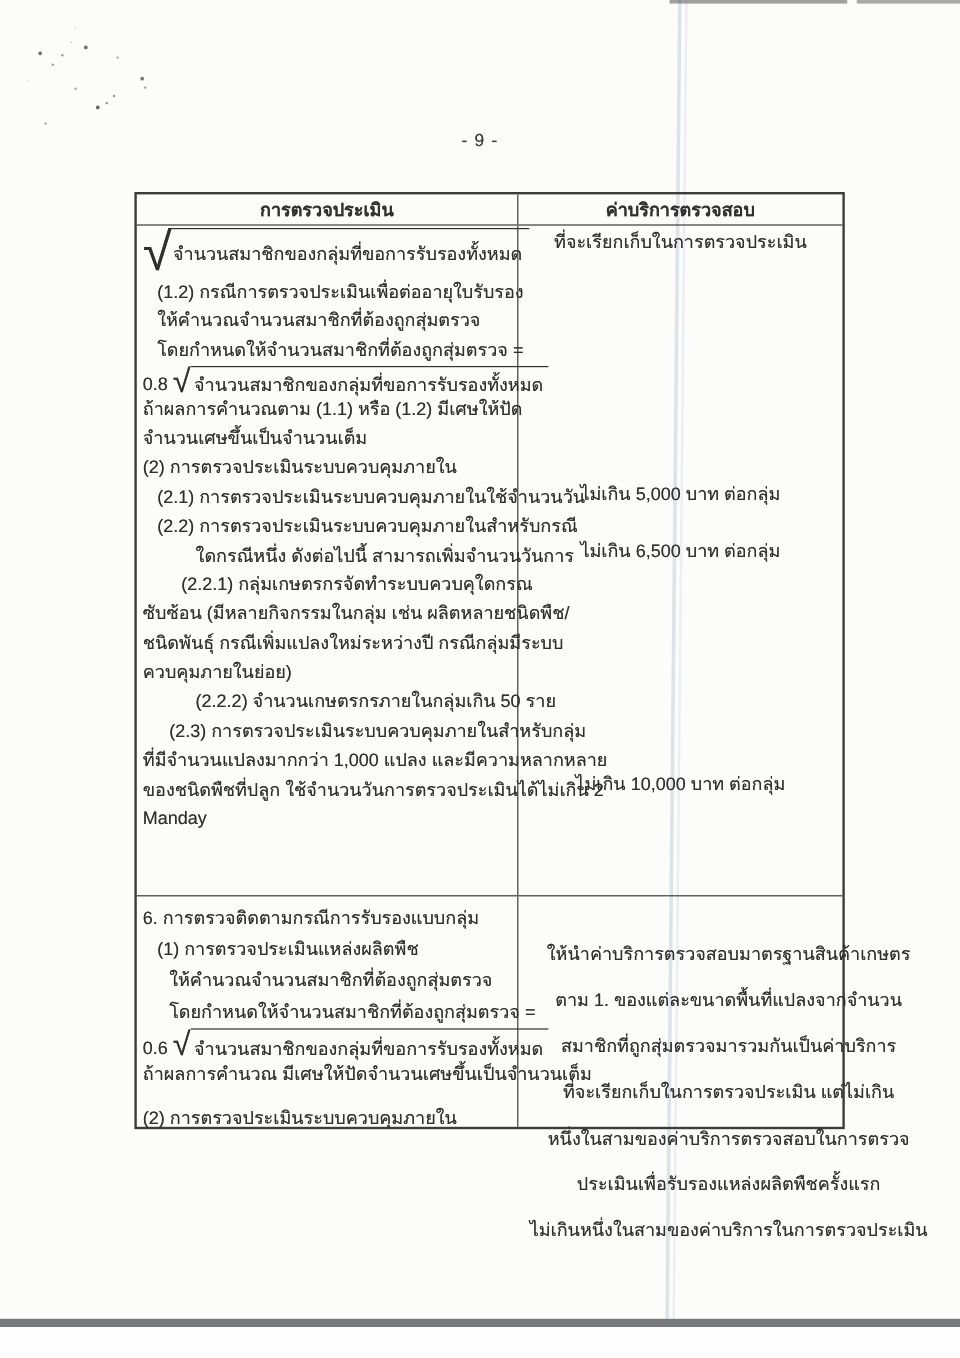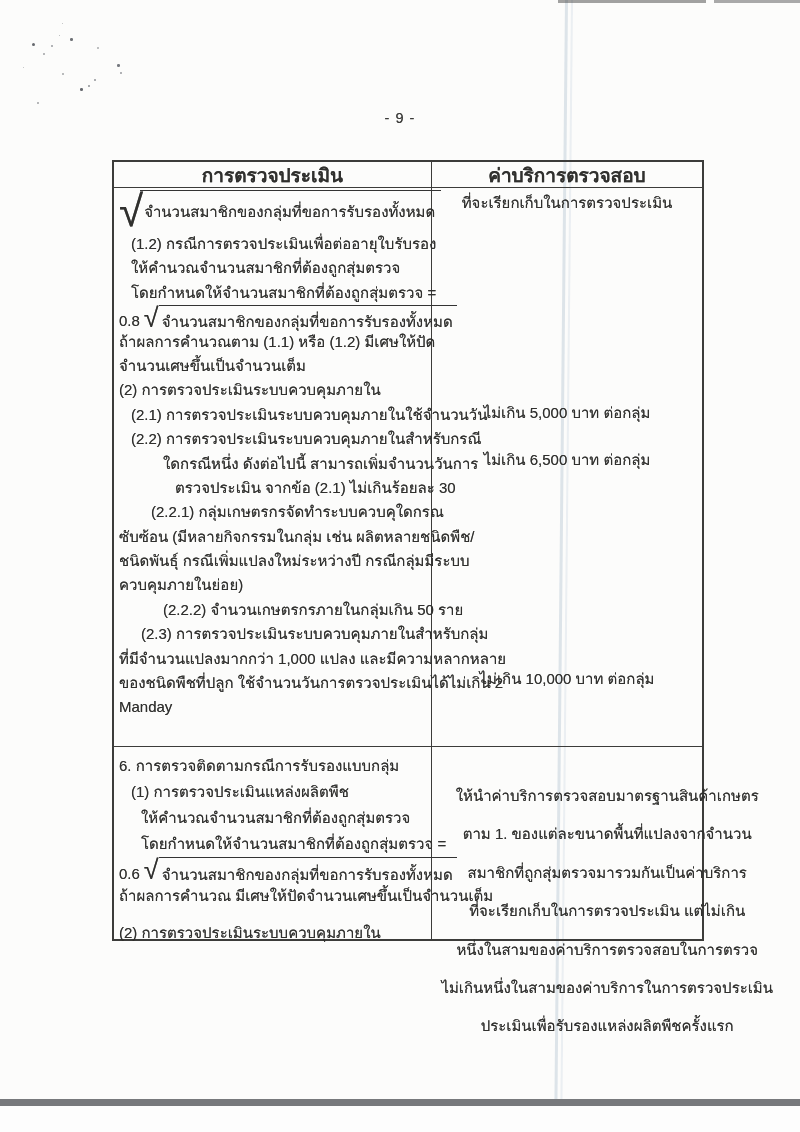--- a/index.html
+++ b/index.html
@@ -26,21 +26,21 @@
 
   
   .doc-table{position:absolute;left:112px;top:160px;width:592px;
     border:2px solid #3c3c3a;box-sizing:border-box;background:transparent;font-size:15px;}
   .trow{display:flex;box-sizing:border-box;}
   .cell{box-sizing:border-box;}
   .col-l{width:318px;border-right:1.6px solid #3c3c3a;}
   .col-r{width:270.4px;position:relative;}
   .thead{height:26px;border-bottom:1.8px solid #3c3c3a;}
   .thead .cell{display:flex;align-items:center;justify-content:center;
-    font-weight:bold;font-size:19px;}
+    font-weight:bold;font-size:15px;}
   .body1{height:559px;border-bottom:1.6px solid #3c3c3a;}
   .body2{height:192px;gap:40px;}
   .body1 .col-l{padding:2px 2px 0 5px;}
   .body2 .col-l{padding:6px 2px 0 5px;}
 
   .ln{margin:0;height:24.4px;line-height:24.4px;font-size:15px;white-space:nowrap;}
   .ln2{margin:0;height:26px;line-height:26px;font-size:15px;white-space:nowrap;}
   .i1{padding-left:12px;}
   .i2{padding-left:22px;}
   .i3{padding-left:32px;}
@@ -55,21 +55,21 @@
   .formula-line{display:flex;align-items:flex-start;overflow:visible;justify-content:space-between;}
   .coef{padding-top:4px;}
   .rad{font-size:27px;line-height:25px;font-weight:300;margin:1px 0 0 4px;}
   .radicand{border-top:1.5px solid #333;padding:4px 4px 0 3px;font-size:15px;white-space:nowrap;}
 
   
   .fee-abs{position:absolute;left:0;width:100%;text-align:center;font-size:15px;line-height:17px;}
   .fee-intro{top:6px;}
   .fee-1{top:216px;}
   .fee-2{top:263px;}
-  .fee-3{top:482px;}
+  .fee-3{top:457px;}
   .r2-right{padding-top:24px;display:flex;flex-direction:column;align-items:center;}
   .r2-right .ln2{height:26.4px;line-height:26.4px;text-align:center;margin-top:12px;}
 </style>
 </head>
 <body>
 
 <div class="page txt">
 
   <div>
     <i class="speck" style="left:32px;top:43px;width:3px;height:3px;opacity:.85;"></i>
@@ -122,21 +122,20 @@
           <span class="rad">√</span>
           <span class="radicand">จำนวนสมาชิกของกลุ่มที่ขอการรับรองทั้งหมด</span>
         </div>
 
         <p class="ln">ถ้าผลการคำนวณตาม (1.1) หรือ (1.2) มีเศษให้ปัด</p>
         <p class="ln">จำนวนเศษขึ้นเป็นจำนวนเต็ม</p>
         <p class="ln">(2) การตรวจประเมินระบบควบคุมภายใน</p>
         <p class="ln i1">(2.1) การตรวจประเมินระบบควบคุมภายในใช้จำนวนวัน</p>
         <p class="ln i1">(2.2) การตรวจประเมินระบบควบคุมภายในสำหรับกรณี</p>
         <p class="ln i4">ใดกรณีหนึ่ง ดังต่อไปนี้ สามารถเพิ่มจำนวนวันการ</p>
-        <p class="ln i5">ตรวจประเมิน จากข้อ (2.1) ไม่เกินร้อยละ 30</p>
         <p class="ln i3">(2.2.1) กลุ่มเกษตรกรจัดทำระบบควบคุใดกรณ</p>
         <p class="ln">ซับซ้อน (มีหลายกิจกรรมในกลุ่ม เช่น ผลิตหลายชนิดพืช/</p>
         <p class="ln">ชนิดพันธุ์ กรณีเพิ่มแปลงใหม่ระหว่างปี กรณีกลุ่มมีระบบ</p>
         <p class="ln">ควบคุมภายในย่อย)</p>
         <p class="ln i4">(2.2.2) จำนวนเกษตรกรภายในกลุ่มเกิน 50 ราย</p>
         <p class="ln i2">(2.3) การตรวจประเมินระบบควบคุมภายในสำหรับกลุ่ม</p>
         <p class="ln">ที่มีจำนวนแปลงมากกว่า 1,000 แปลง และมีความหลากหลาย</p>
         <p class="ln">ของชนิดพืชที่ปลูก ใช้จำนวนวันการตรวจประเมินได้ไม่เกิน 2</p>
         <p class="ln">Manday</p>
       </div>
@@ -166,19 +165,19 @@
         <div class="spacer"></div>
         <p class="ln2">(2) การตรวจประเมินระบบควบคุมภายใน</p>
       </div>
 
       <div class="cell col-r r2-right">
         <p class="ln2">ให้นำค่าบริการตรวจสอบมาตรฐานสินค้าเกษตร</p>
         <p class="ln2">ตาม 1. ของแต่ละขนาดพื้นที่แปลงจากจำนวน</p>
         <p class="ln2">สมาชิกที่ถูกสุ่มตรวจมารวมกันเป็นค่าบริการ</p>
         <p class="ln2">ที่จะเรียกเก็บในการตรวจประเมิน แต่ไม่เกิน</p>
         <p class="ln2">หนึ่งในสามของค่าบริการตรวจสอบในการตรวจ</p>
+        <p class="ln2">ประเมินเพื่อรับรองแหล่งผลิตพืชครั้งแรก</p>
         <p class="ln2">ไม่เกินหนึ่งในสามของค่าบริการในการตรวจประเมิน</p>
-        <p class="ln2">ประเมินเพื่อรับรองแหล่งผลิตพืชครั้งแรก</p>
       </div>
     </div>
 
   </div>
 </div>
 
 </body></html>

